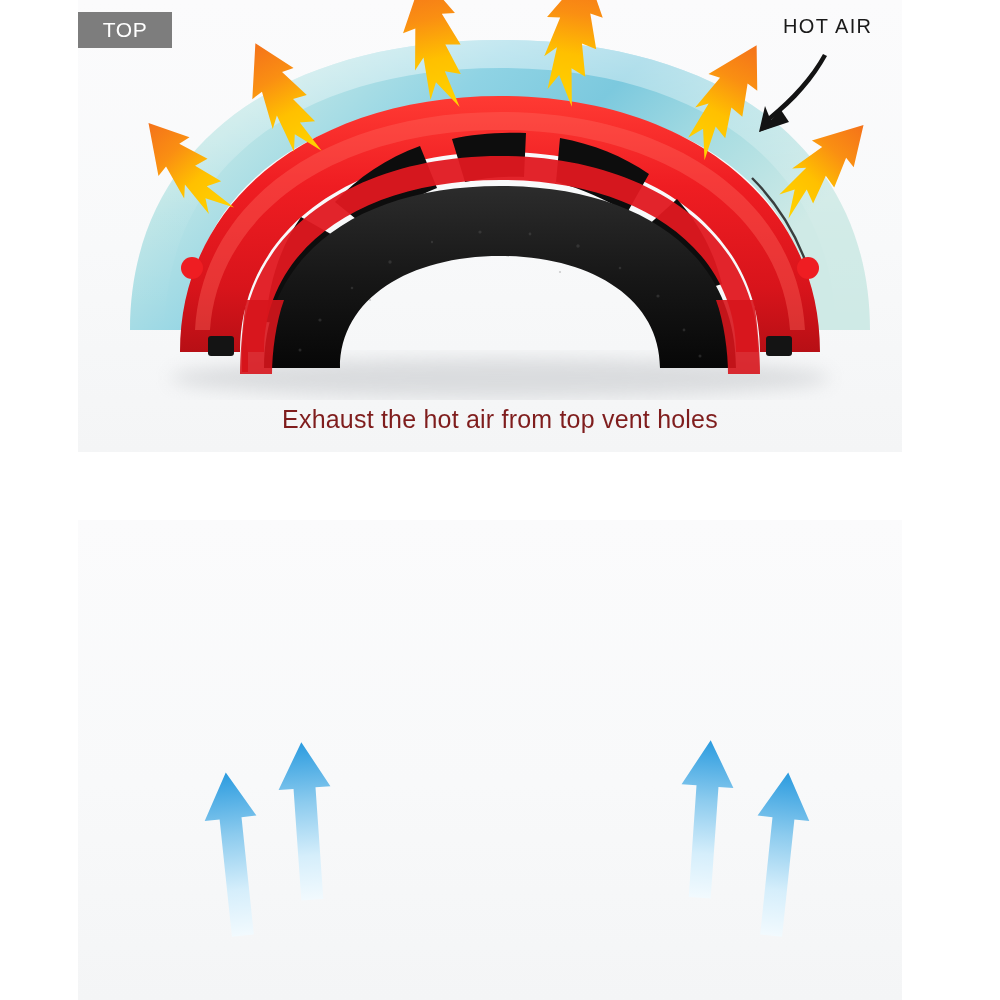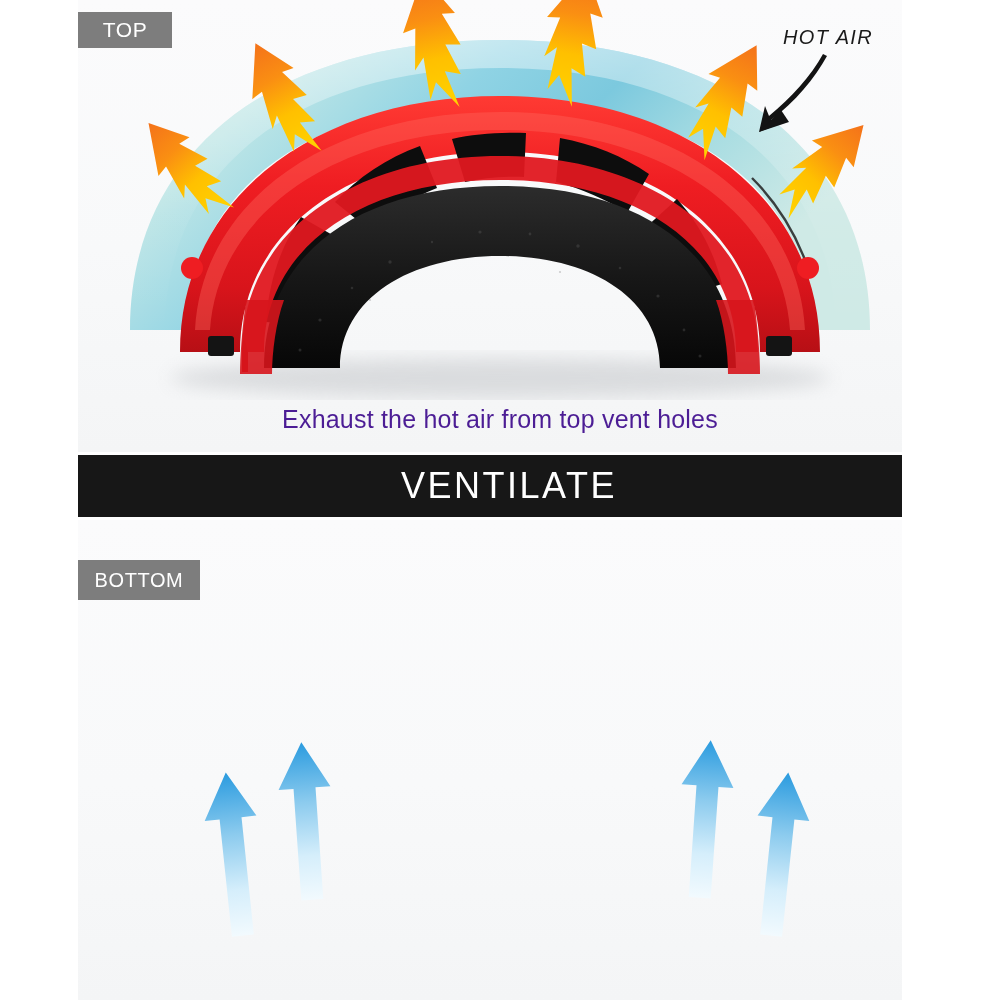--- a/index.html
+++ b/index.html
@@ -92,37 +92,37 @@
     letter-spacing: 2.5px;
     font-weight: 400;
   }
 
   
   .caption {
     position: absolute;
     left: 0;
     width: 1000px;
     text-align: center;
-    color: #4c1d95;
+    color: #7f1d1d;
     font-size: 25px;
     letter-spacing: 0.2px;
     z-index: 45;
   }
   #caption-top { top: 405px; }
 
   
   .callout {
     position: absolute;
     color: #1a1a1a;
     font-size: 20px;
     letter-spacing: 1.4px;
     z-index: 46;
     white-space: nowrap;
   }
-  #callout-hot { left: 783px; top: 26px; font-style: italic; }
+  #callout-hot { left: 783px; top: 15px; }
   .callout-arrow {
     position: absolute;
     z-index: 46;
     pointer-events: none;
   }
   #arrow-hot { left: 745px; top: 52px; width: 90px; height: 85px; }
 
   
   .goggle-stage {
     position: absolute;
@@ -296,30 +296,24 @@
 
     <div class="callout" id="callout-hot">HOT AIR</div>
     <svg class="callout-arrow" id="arrow-hot" viewBox="0 0 90 85">
       <path d="M82,4 C70,26 50,50 26,68 L40,70 L14,80 L20,54 L24,64 C46,46 66,24 78,2 Z" fill="#131313"></path>
       <path d="M14,80 L36,58 L44,70 Z" fill="#131313"></path>
     </svg>
 
     <div class="caption" id="caption-top">Exhaust the hot air from top vent holes</div>
   </div>
 
-  <div id="ventilate-banner">
-    <span class="txt">VENTILATE</span>
-  </div>
 
   <div class="panel" id="panel-bottom">
     <div class="panel-inner-bg"></div>
 
-    <div class="badge" id="badge-bottom">
-      <span>BOTTOM</span>
-    </div>
 
   </div>
 
   <svg class="arrows-layer" id="coldarrows-layer" viewBox="0 0 660 220">
     <defs>
       <linearGradient id="coldG" x1="0" y1="1" x2="0" y2="0">
         <stop offset="0%" stop-color="#f2fafe"></stop>
         <stop offset="28%" stop-color="#d5eefb"></stop>
         <stop offset="62%" stop-color="#8ccbee"></stop>
         <stop offset="100%" stop-color="#2a9bdf"></stop>

